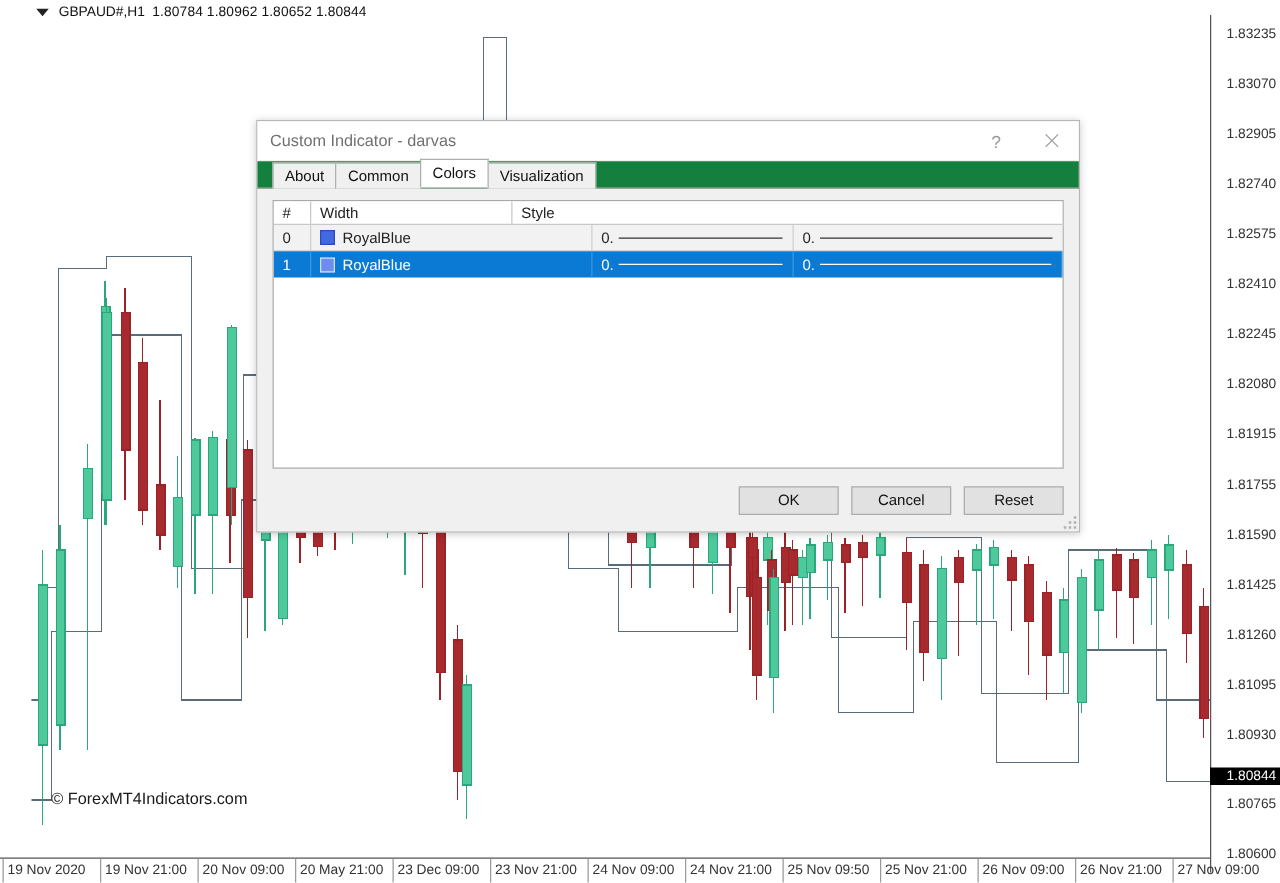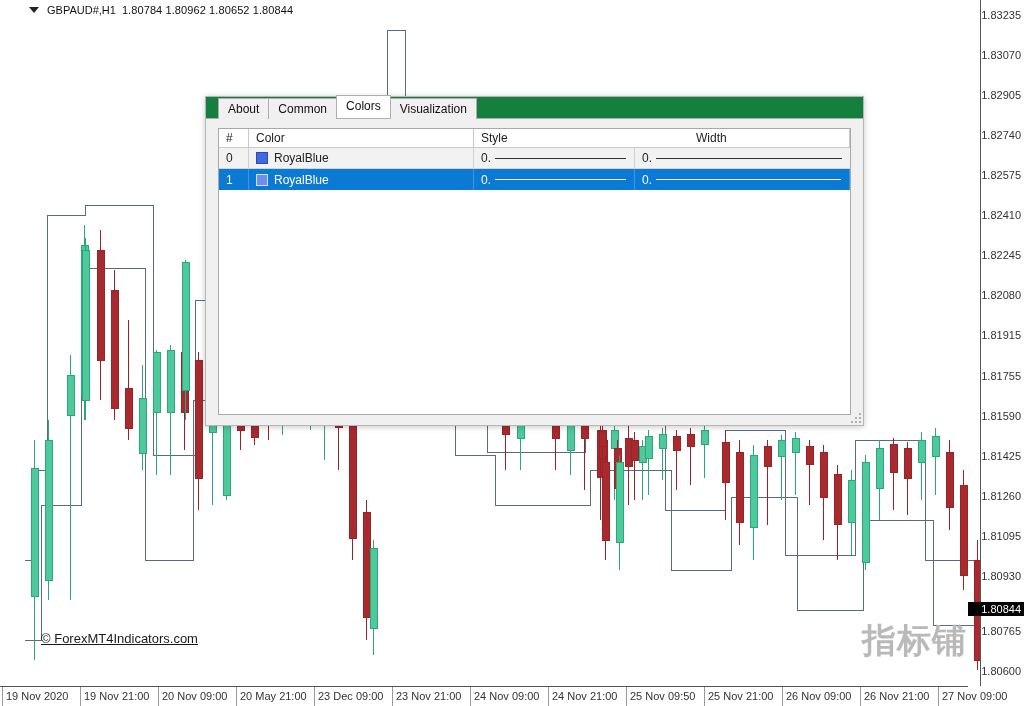--- a/index.html
+++ b/index.html
@@ -26,42 +26,42 @@
   }
   .chart-info .arrow{
     width:0;height:0;border-left:5px solid transparent;border-right:5px solid transparent;
     border-top:6px solid #222;margin-right:2px;
   }
   .chart-info .sym{font-size:11px;}
   .chart-info .ohlc{font-size:11px;letter-spacing:.1px;}
 
   
   .price-axis{
-    position:absolute;right:0;top:0;width:44px;height:686px;
+    position:absolute;right:0;top:12px;width:56px;height:686px;
     background:#fff;border-left:1px solid #555;box-sizing:border-box;
   }
   .price-tick{position:absolute;right:0;height:14px;line-height:14px;
     font-size:11px;color:#333;white-space:nowrap;padding-right:3px;text-align:right;width:56px;box-sizing:border-box;}
   .price-current{
     position:absolute;right:0;height:14px;line-height:14px;width:56px;
     background:#000;color:#fff;font-size:11px;text-align:right;
     padding-right:3px;box-sizing:border-box;z-index:6;
   }
 
   
   .time-axis{
     position:absolute;left:0;bottom:0;width:968px;height:20px;
     border-top:1px solid #555;background:#fff;box-sizing:border-box;
   }
   .time-label{position:absolute;top:3px;font-size:11px;color:#333;white-space:nowrap;}
   .time-sep{position:absolute;top:0;width:1px;height:20px;background:#9a9a9a;}
 
   
   .copyright{
-    position:absolute;left:16px;bottom:40px;font-size:13px;color:#1a1a1a;white-space:nowrap;z-index:4;text-decoration:underline;
+    position:absolute;left:16px;bottom:40px;font-size:13px;color:#1a1a1a;white-space:nowrap;z-index:4;
   }
   .cn-watermark{
     position:absolute;right:26px;bottom:22px;font-size:34px;font-weight:bold;
     color:#b9b9b9;letter-spacing:1px;z-index:4;
     font-family:"DejaVu Sans", sans-serif;
   }
 
   
   .dialog{
     position:absolute;left:205px;top:96px;width:659px;height:330px;
@@ -389,21 +389,20 @@
       </g>
     </svg>
 
     <div class="chart-info">
       <span class="arrow"></span>
       <span class="sym">GBPAUD#,H1</span>
       <span class="ohlc">1.80784 1.80962 1.80652 1.80844</span>
     </div>
 
     <div class="copyright">© ForexMT4Indicators.com</div>
-    <div class="cn-watermark">指标铺</div>
   </div>
 
   <div class="price-axis">
     <div class="price-tick" style="top:8px">1.83235</div>
     <div class="price-tick" style="top:48px">1.83070</div>
     <div class="price-tick" style="top:88px">1.82905</div>
     <div class="price-tick" style="top:128px">1.82740</div>
     <div class="price-tick" style="top:168px">1.82575</div>
     <div class="price-tick" style="top:208px">1.82410</div>
     <div class="price-tick" style="top:248px">1.82245</div>
@@ -445,36 +444,47 @@
     <span class="time-label" style="left:552px">24 Nov 21:00</span>
     <span class="time-label" style="left:630px">25 Nov 09:50</span>
     <span class="time-label" style="left:708px">25 Nov 21:00</span>
     <span class="time-label" style="left:786px">26 Nov 09:00</span>
     <span class="time-label" style="left:864px">26 Nov 21:00</span>
     <span class="time-label" style="left:942px">27 Nov 09:00</span>
   </div>
 
   <div class="dialog">
 
+    <div class="titlebar">
+      <span class="title-text">Custom Indicator - darvas</span>
+      <div class="title-btns">
+        <div class="tbtn help">?</div>
+        <div class="tbtn close">
+          <svg width="11" height="11" viewBox="0 0 11 11" aria-hidden="true">
+            <line x1="0.5" y1="0.5" x2="10.5" y2="10.5" stroke="currentColor" stroke-width="1"></line>
+            <line x1="10.5" y1="0.5" x2="0.5" y2="10.5" stroke="currentColor" stroke-width="1"></line>
+          </svg>
+        </div>
+      </div>
+    </div>
 
     <div class="tabstrip">
       <div class="tab">About</div>
       <div class="tab">Common</div>
       <div class="tab active">Colors</div>
       <div class="tab">Visualization</div>
     </div>
 
     <div class="tabpanel">
       <div class="grid-wrap">
 
         <div class="grid-head">
           <div class="gh c0">#</div>
-          <div class="gh c1">Color</div>
+          <div class="gh c2">Width</div>
           <div class="gh c3">Style</div>
-          <div class="gh c2">Width</div>
         </div>
 
         <div class="grid-row r0">
           <div class="gc c0">0</div>
           <div class="gc c1">
             <span class="swatch s0"></span>
             <span>RoyalBlue</span>
           </div>
           <div class="gc c2">
             <span class="linecell">
@@ -505,20 +515,25 @@
           <div class="gc c3">
             <span class="linecell">
               <span class="num">0.</span>
               <span class="preview"></span>
             </span>
           </div>
         </div>
 
       </div>
 
+      <div class="btnbar">
+        <div class="dlgbtn">OK</div>
+        <div class="dlgbtn">Cancel</div>
+        <div class="dlgbtn">Reset</div>
+      </div>
     </div>
 
     <div class="grip">
       <i style="right:0;bottom:0"></i>
         <i style="right:4px;bottom:0"></i>
         <i style="right:8px;bottom:0"></i>
       <i style="right:0;bottom:4px"></i>
         <i style="right:4px;bottom:4px"></i>
       <i style="right:0;bottom:8px"></i>
     </div>

